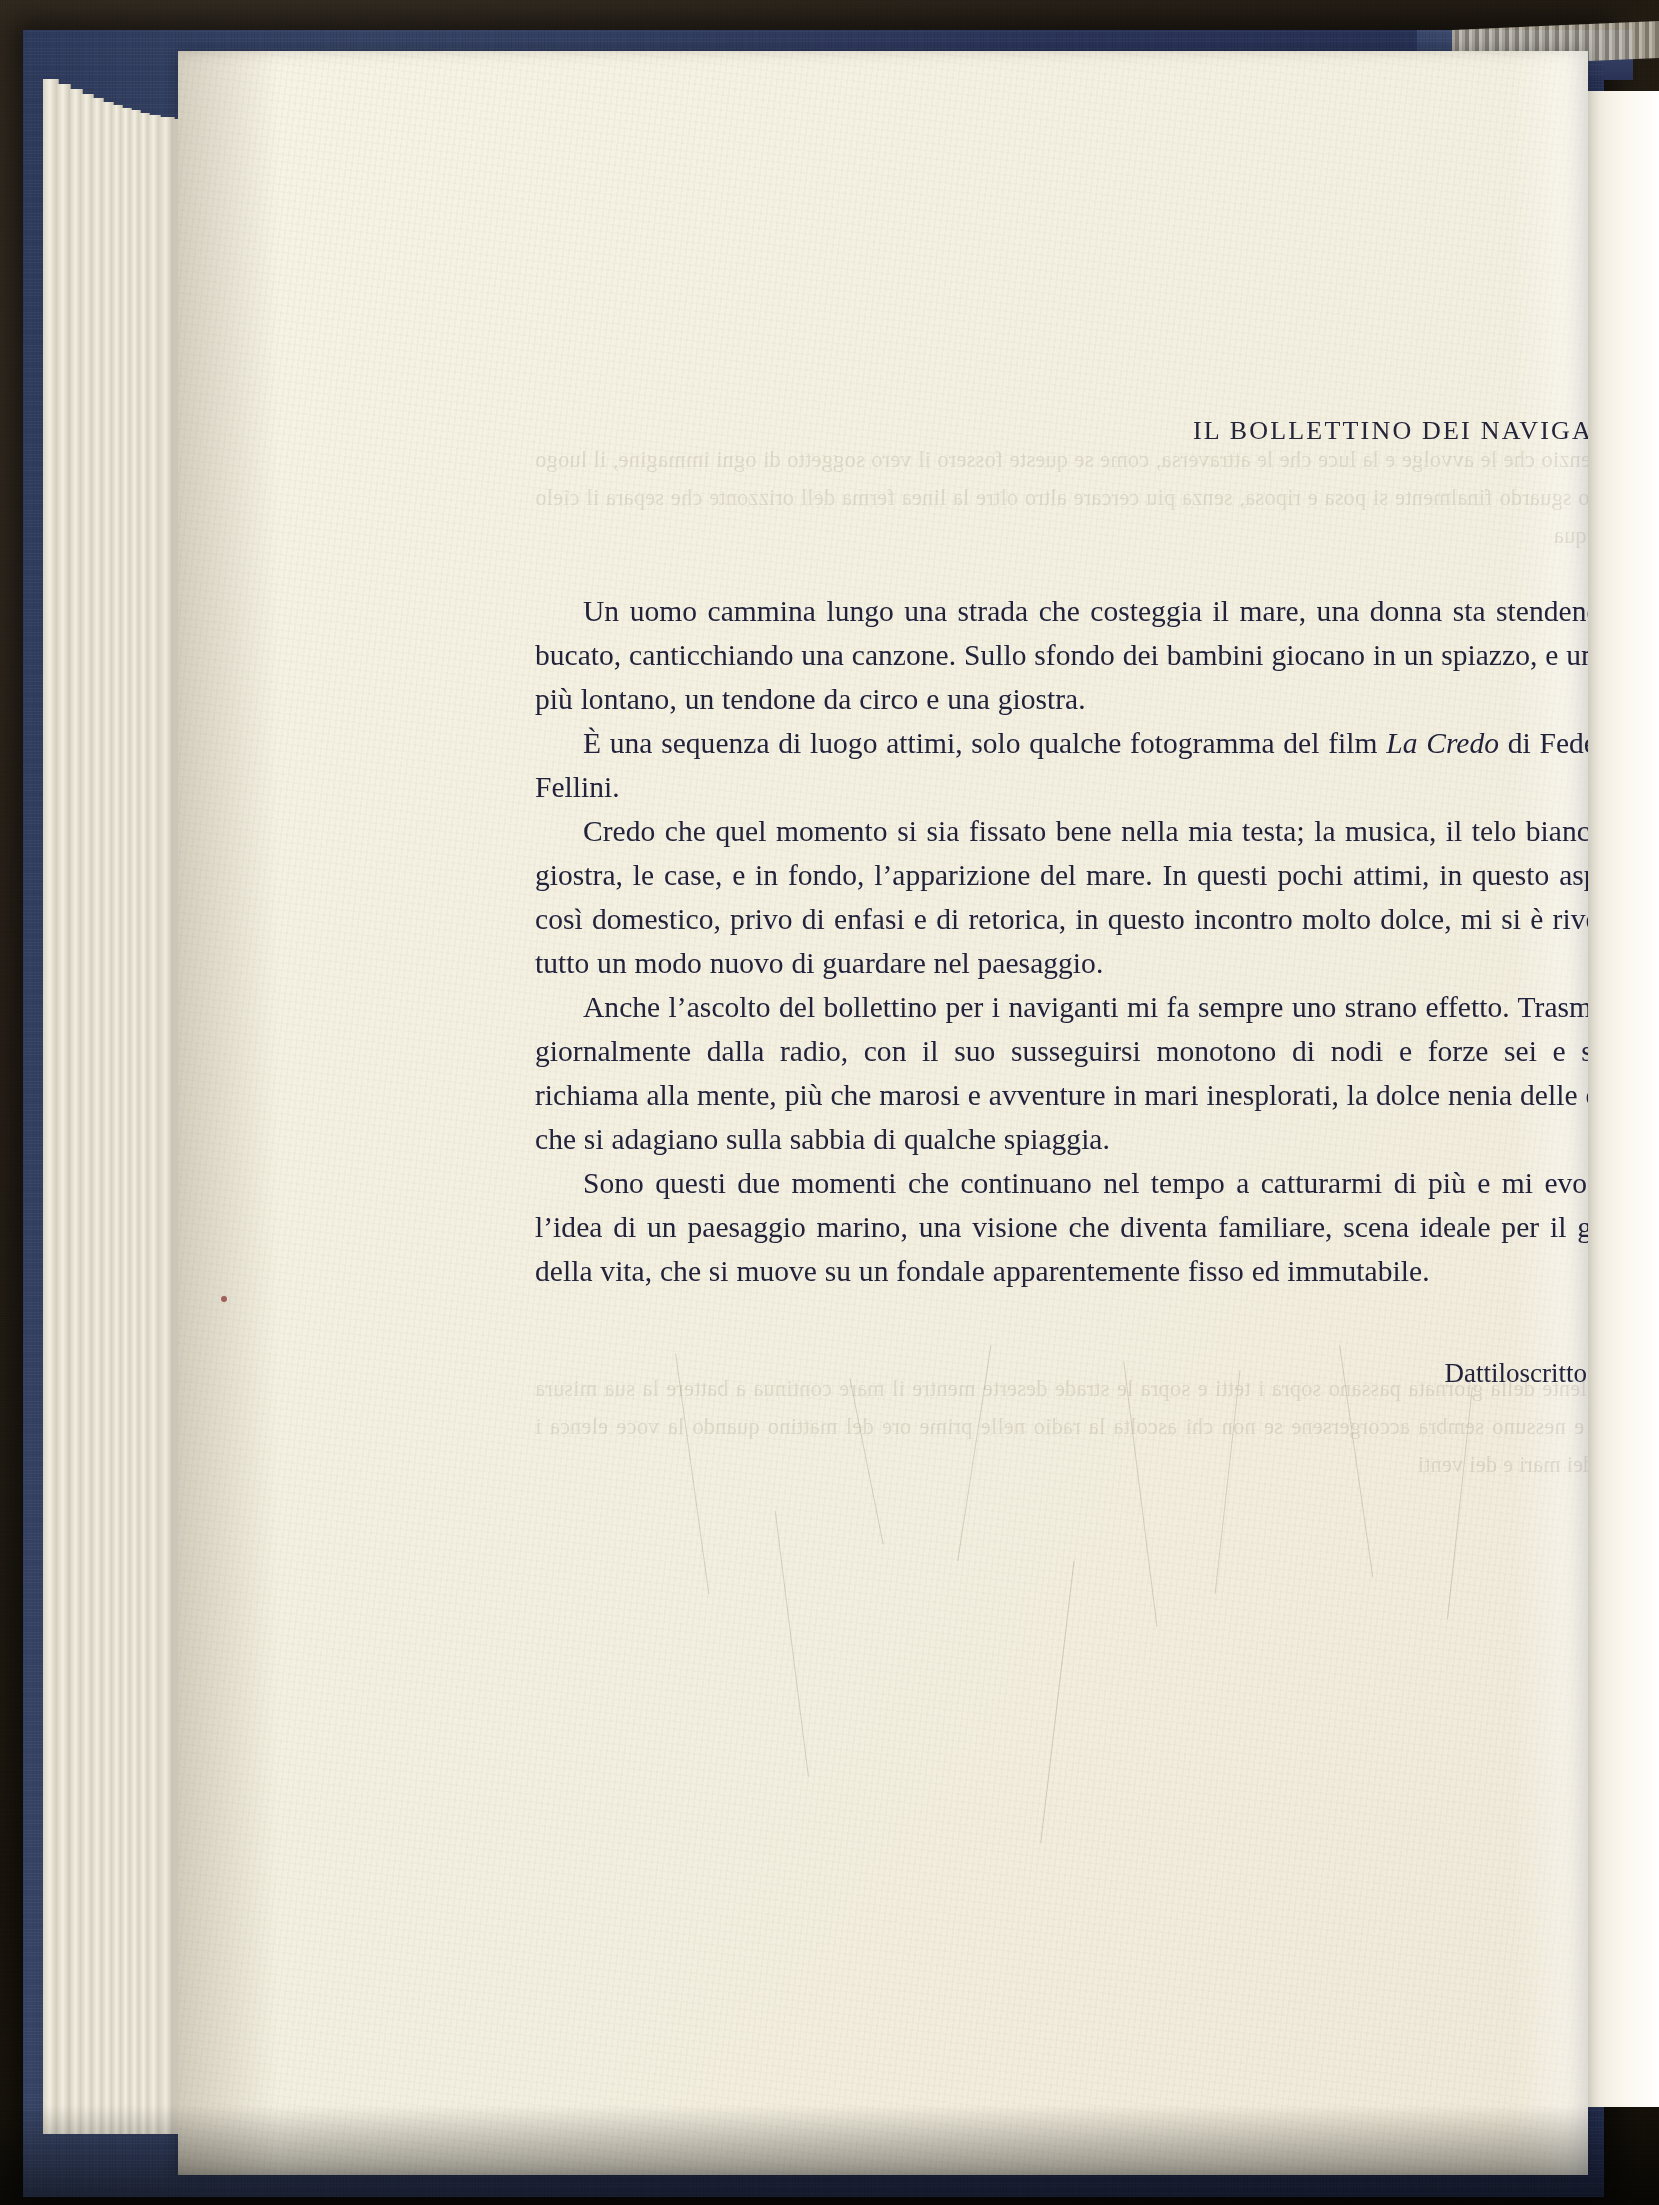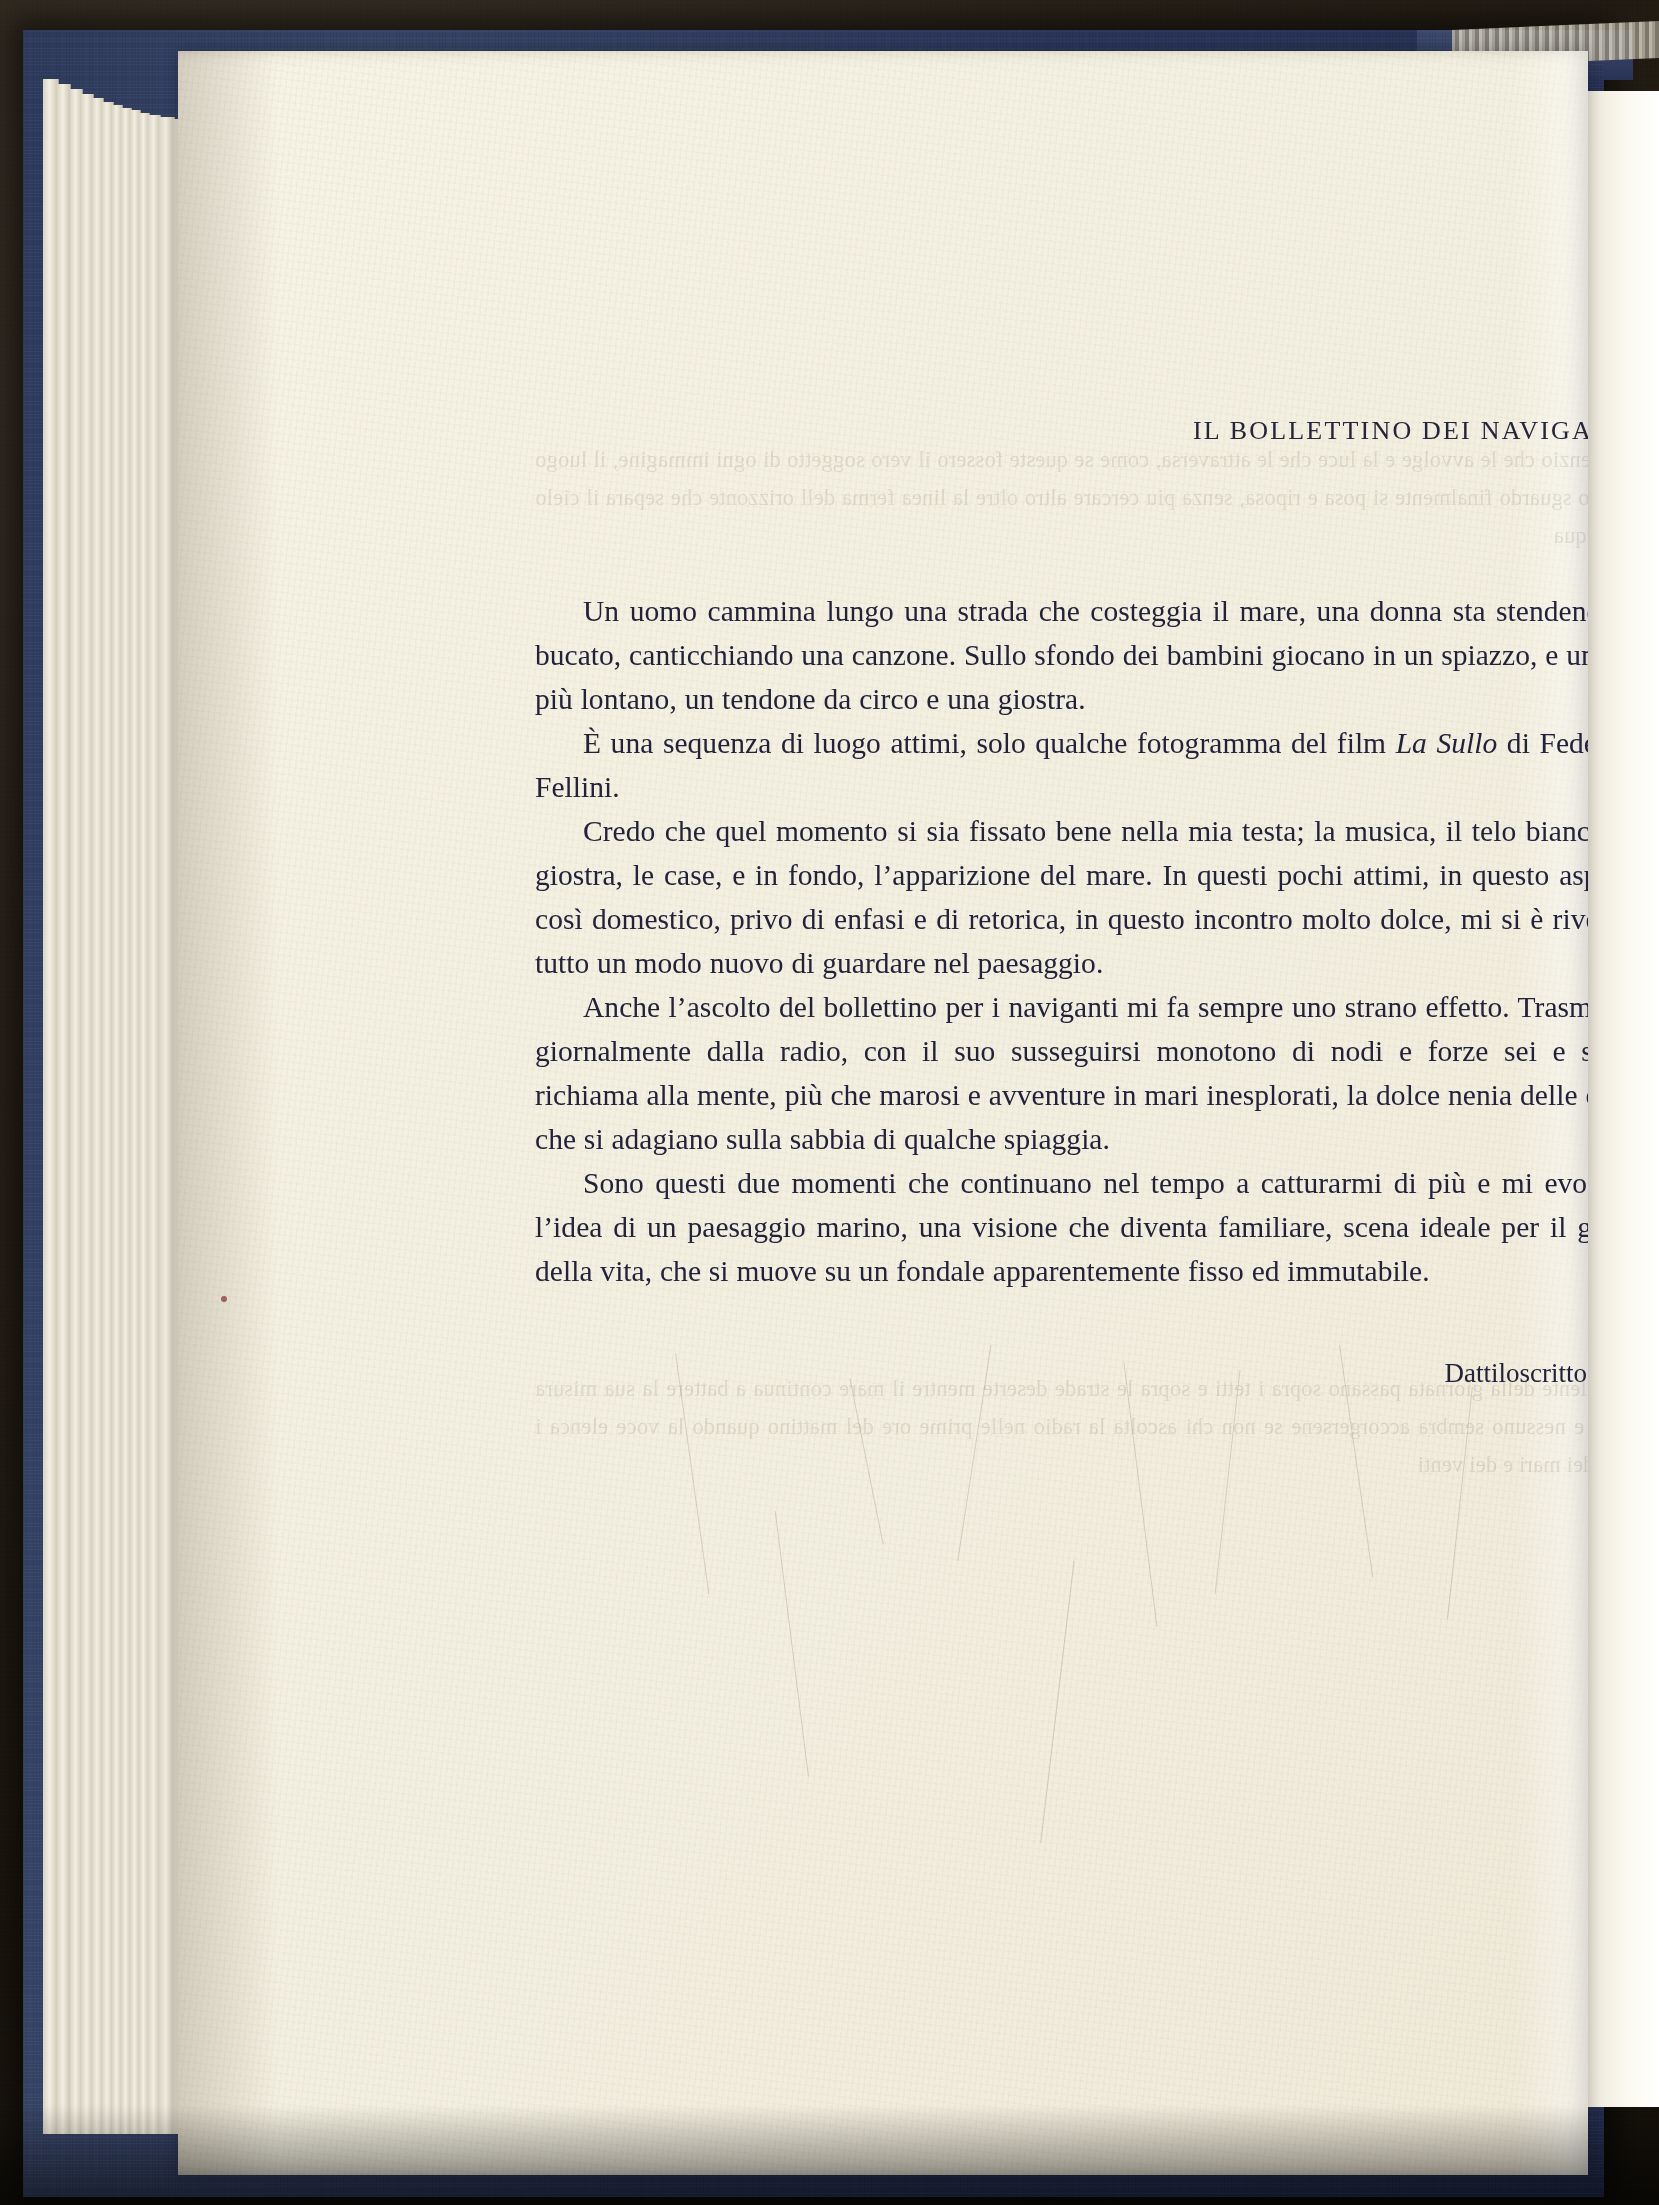--- a/index.html
+++ b/index.html
@@ -285,21 +285,21 @@
         <path d="M 700 260 L 660 600"></path>
       </g>
     </svg>
 
     <div class="typeblock">
 
       <h1 class="doc-title">IL BOLLETTINO DEI NAVIGANTI</h1>
 
       <p class="para">Un uomo cammina lungo una strada che costeggia il mare, una donna sta stendendo il bucato, canticchiando una canzone. Sullo sfondo dei bambini giocano in un spiazzo, e un po’ più lontano, un tendone da circo e una giostra.</p>
 
-      <p class="para"><span>È una sequenza di luogo attimi, solo qualche fotogramma del film </span><em>La Sullo</em><span> di Federico Fellini.</span></p>
+      <p class="para"><span>È una sequenza di luogo attimi, solo qualche fotogramma del film </span><em>La Credo</em><span> di Federico Fellini.</span></p>
 
       <p class="para">Credo che quel momento si sia fissato bene nella mia testa; la musica, il telo bianco, la giostra, le case, e in fondo, l’apparizione del mare. In questi pochi attimi, in questo aspetto così domestico, privo di enfasi e di retorica, in questo incontro molto dolce, mi si è rivelato tutto un modo nuovo di guardare nel paesaggio.</p>
 
       <p class="para">Anche l’ascolto del bollettino per i naviganti mi fa sempre uno strano effetto. Trasmesso giornalmente dalla radio, con il suo susseguirsi monotono di nodi e forze sei e sette, richiama alla mente, più che marosi e avventure in mari inesplorati, la dolce nenia delle onde che si adagiano sulla sabbia di qualche spiaggia.</p>
 
       <p class="para">Sono questi due momenti che continuano nel tempo a catturarmi di più e mi evocano l’idea di un paesaggio marino, una visione che diventa familiare, scena ideale per il gioco della vita, che si muove su un fondale apparentemente fisso ed immutabile.</p>
 
       <p class="attribution">Dattiloscritto, s.d.</p>
 
     </div>

